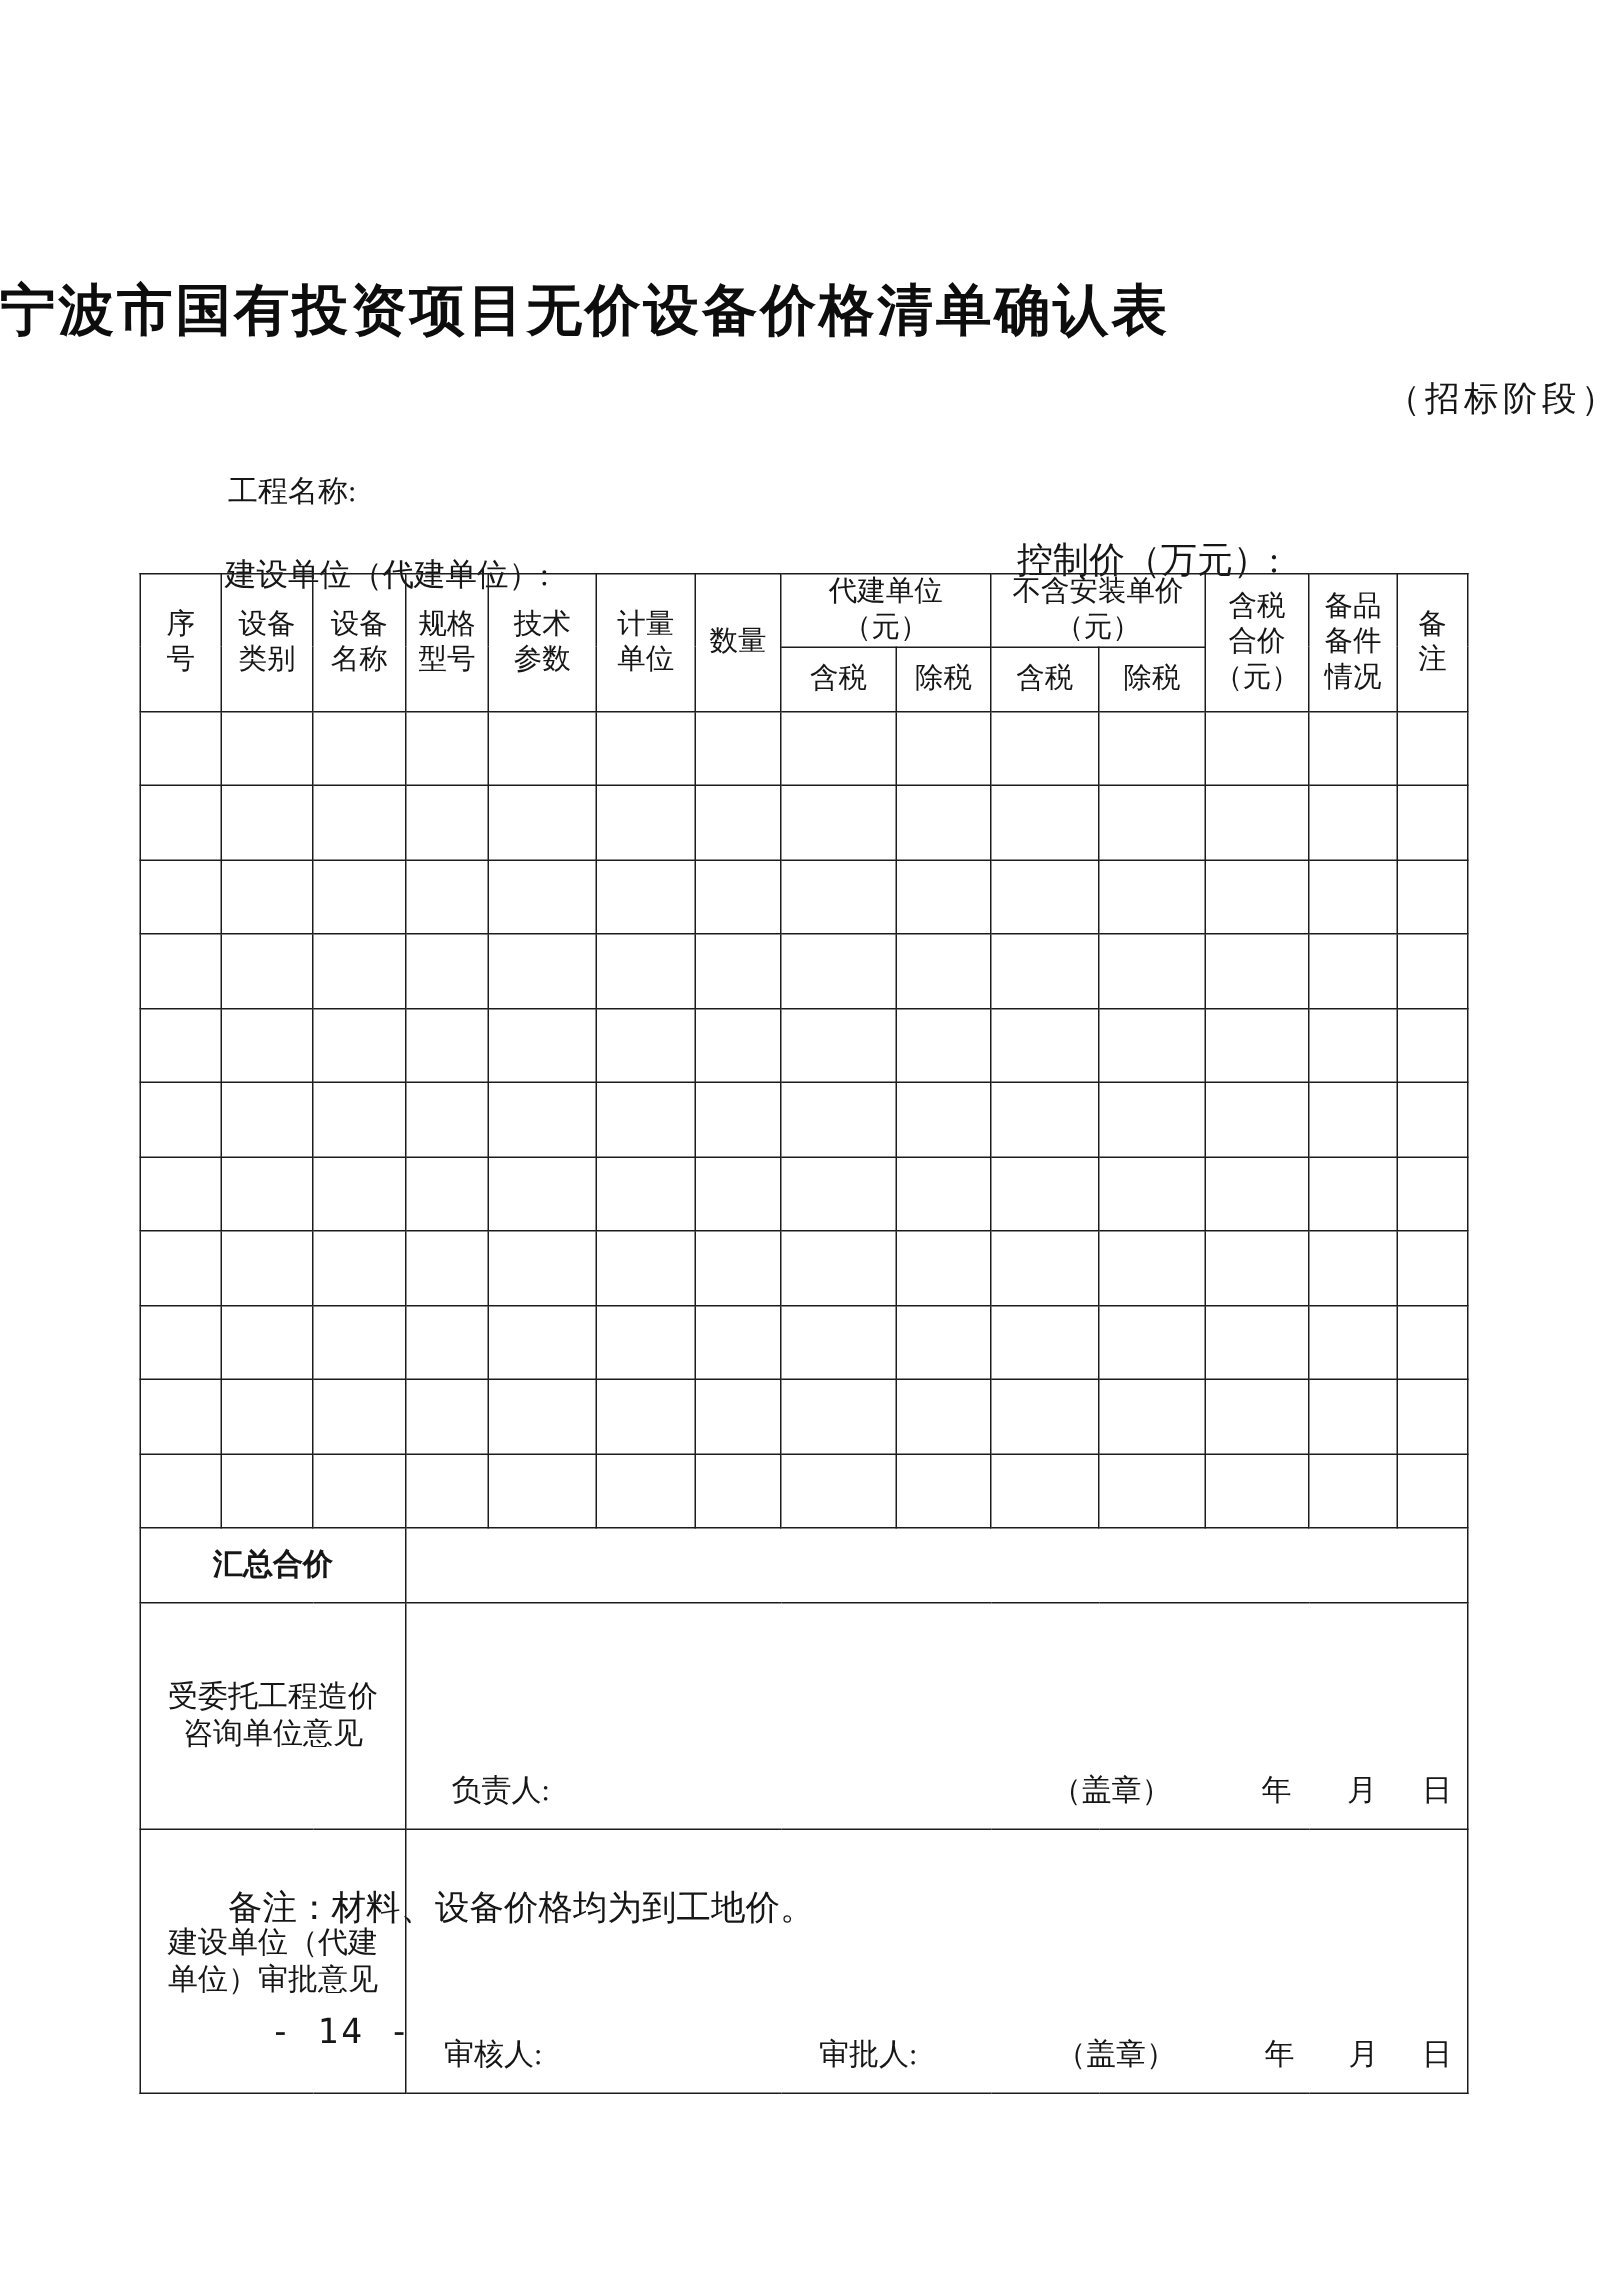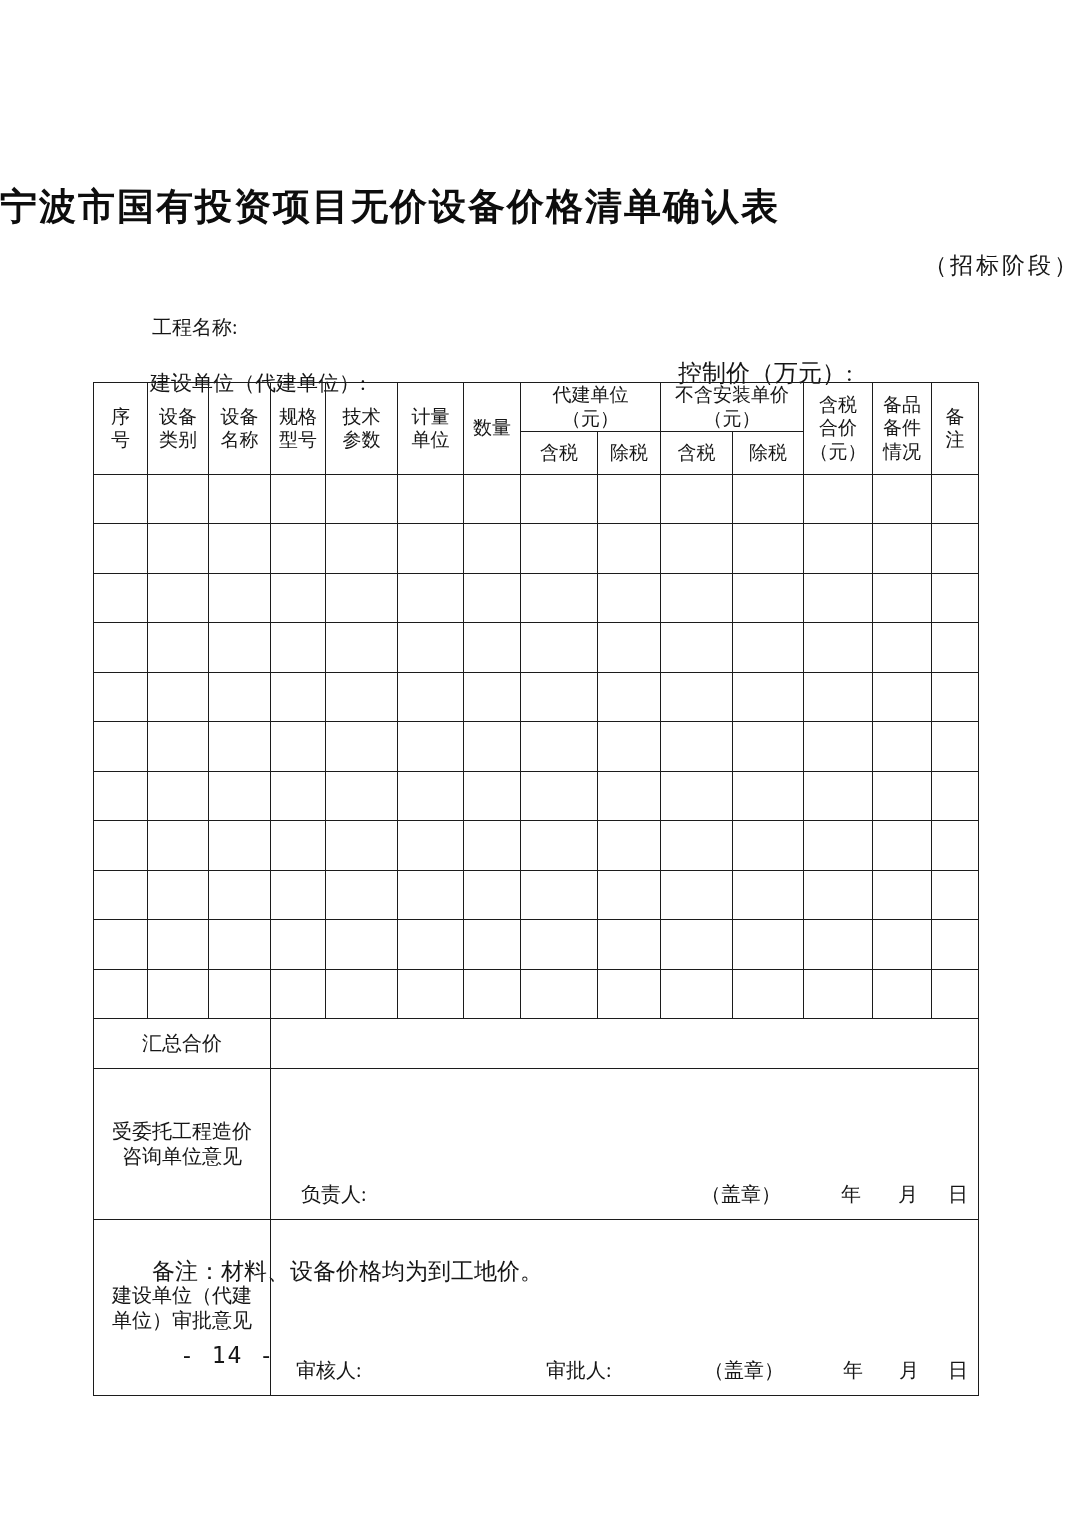--- a/index.html
+++ b/index.html
@@ -39,21 +39,21 @@
     font-weight:400;
     text-align:center;
     vertical-align:middle;
     font-size:19px;
     line-height:1.25;
     white-space:pre-line;
     overflow:hidden;
   }
   table.main thead th{height:42px;}
   tbody.grid td{height:48.5px;}
-  tr.summary-row td{height:49px;font-size:20px;}
+  tr.summary-row td{height:49px;font-size:20px;font-weight:bold;}
   tr.sig-row td{font-size:20px;}
   tr.sig-row.consult td{height:88px;}
   tr.sig-row.approve td{height:83px;}
   td.sig-label{line-height:2.15;}
   td.sig-content{position:relative;}
   td.sig-content .fld{position:absolute;bottom:12px;white-space:nowrap;font-size:20px;text-align:right;}
   
   .consult .fld.person{left:30px;}
   .consult .fld.seal{left:430px;}
   .consult .fld.yy{left:570px;}

